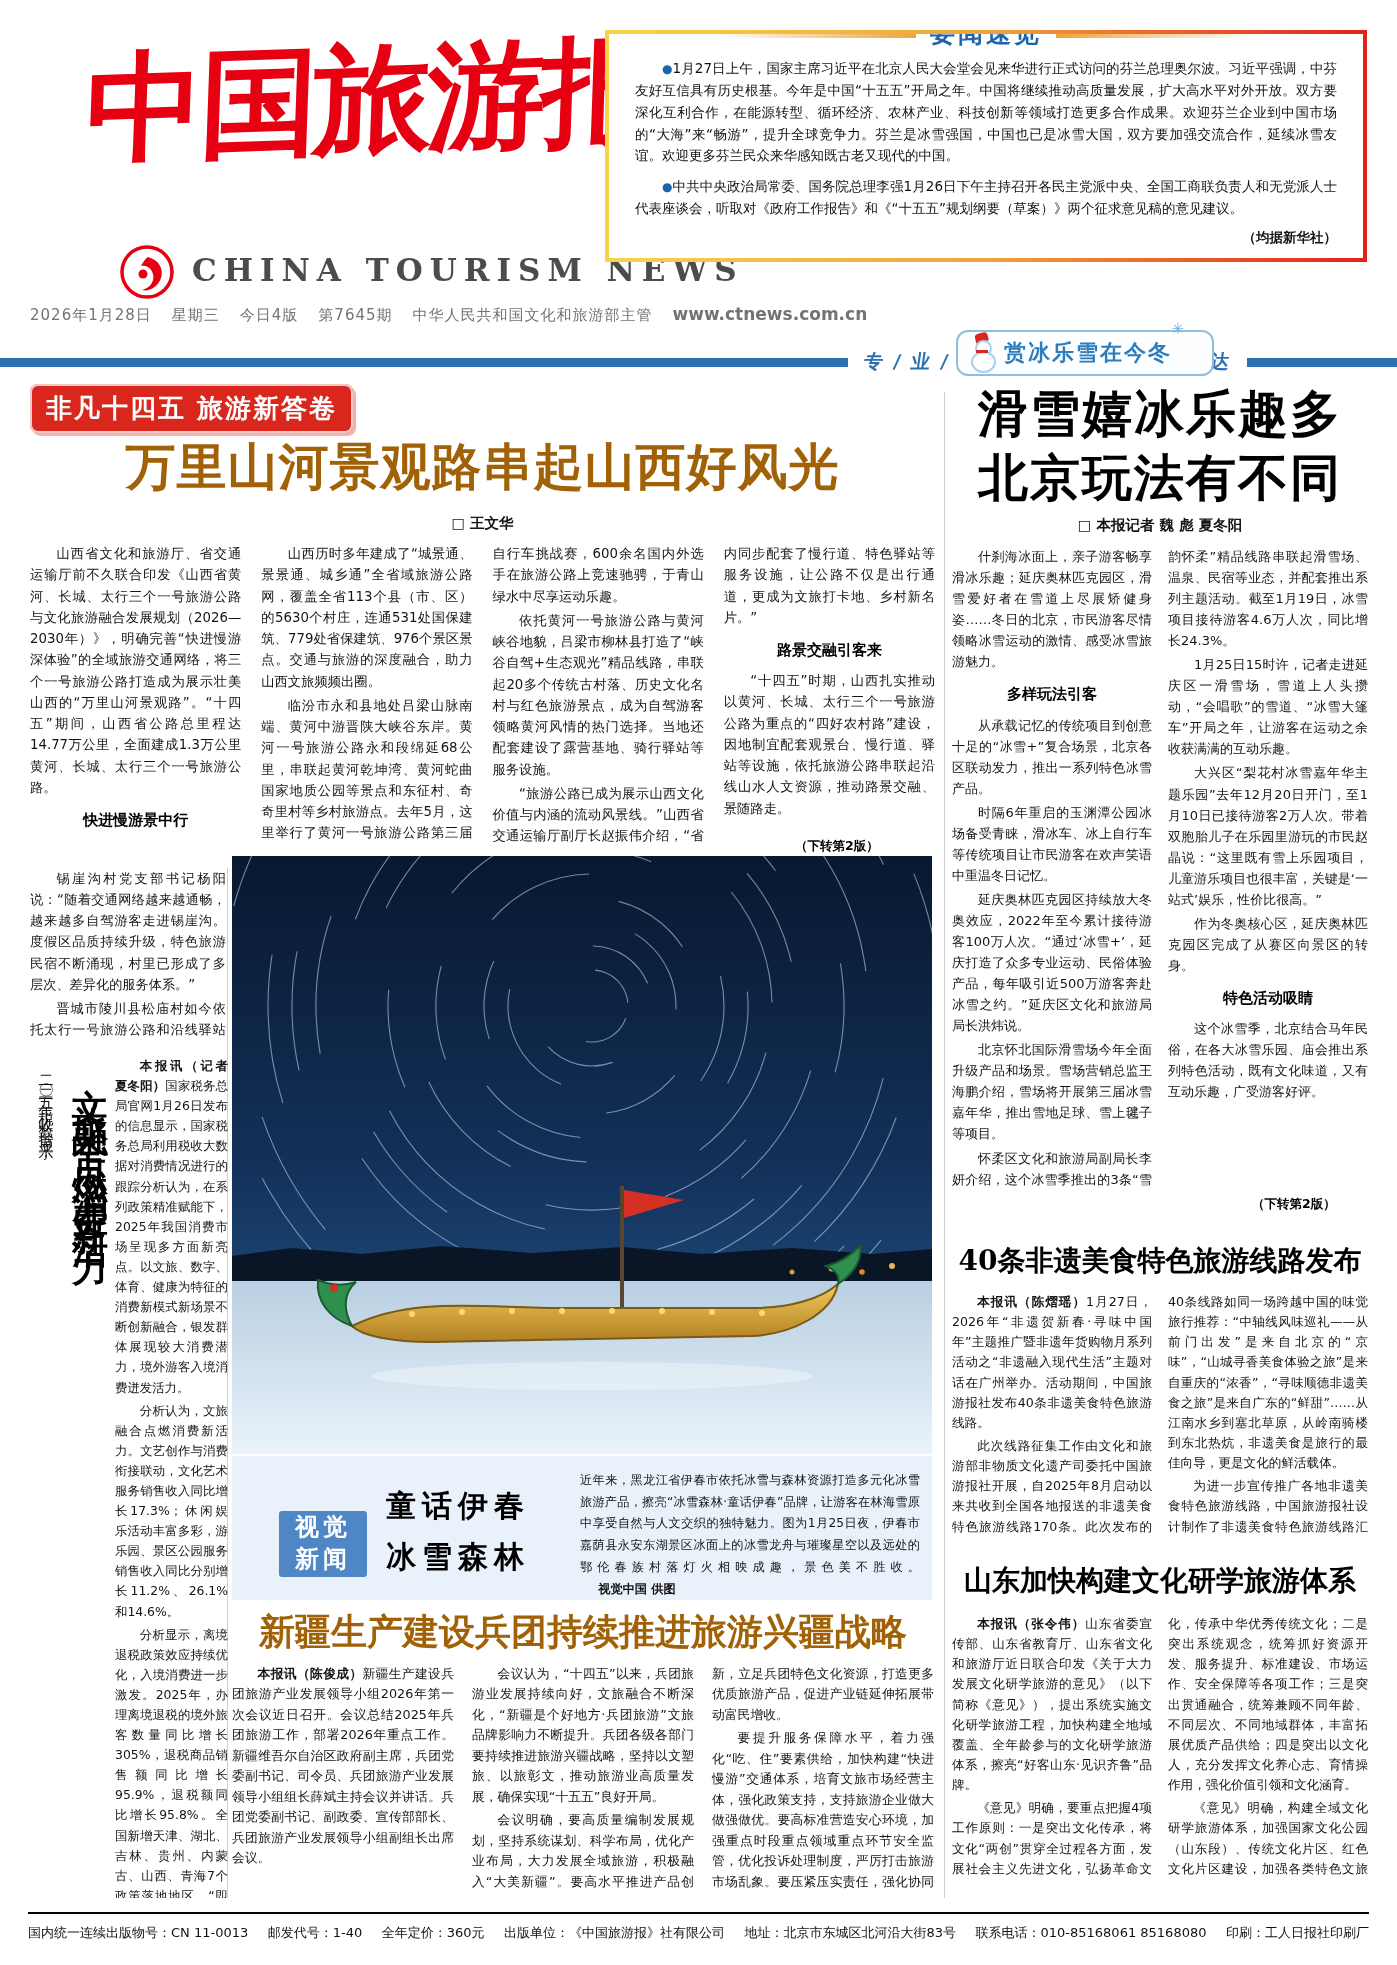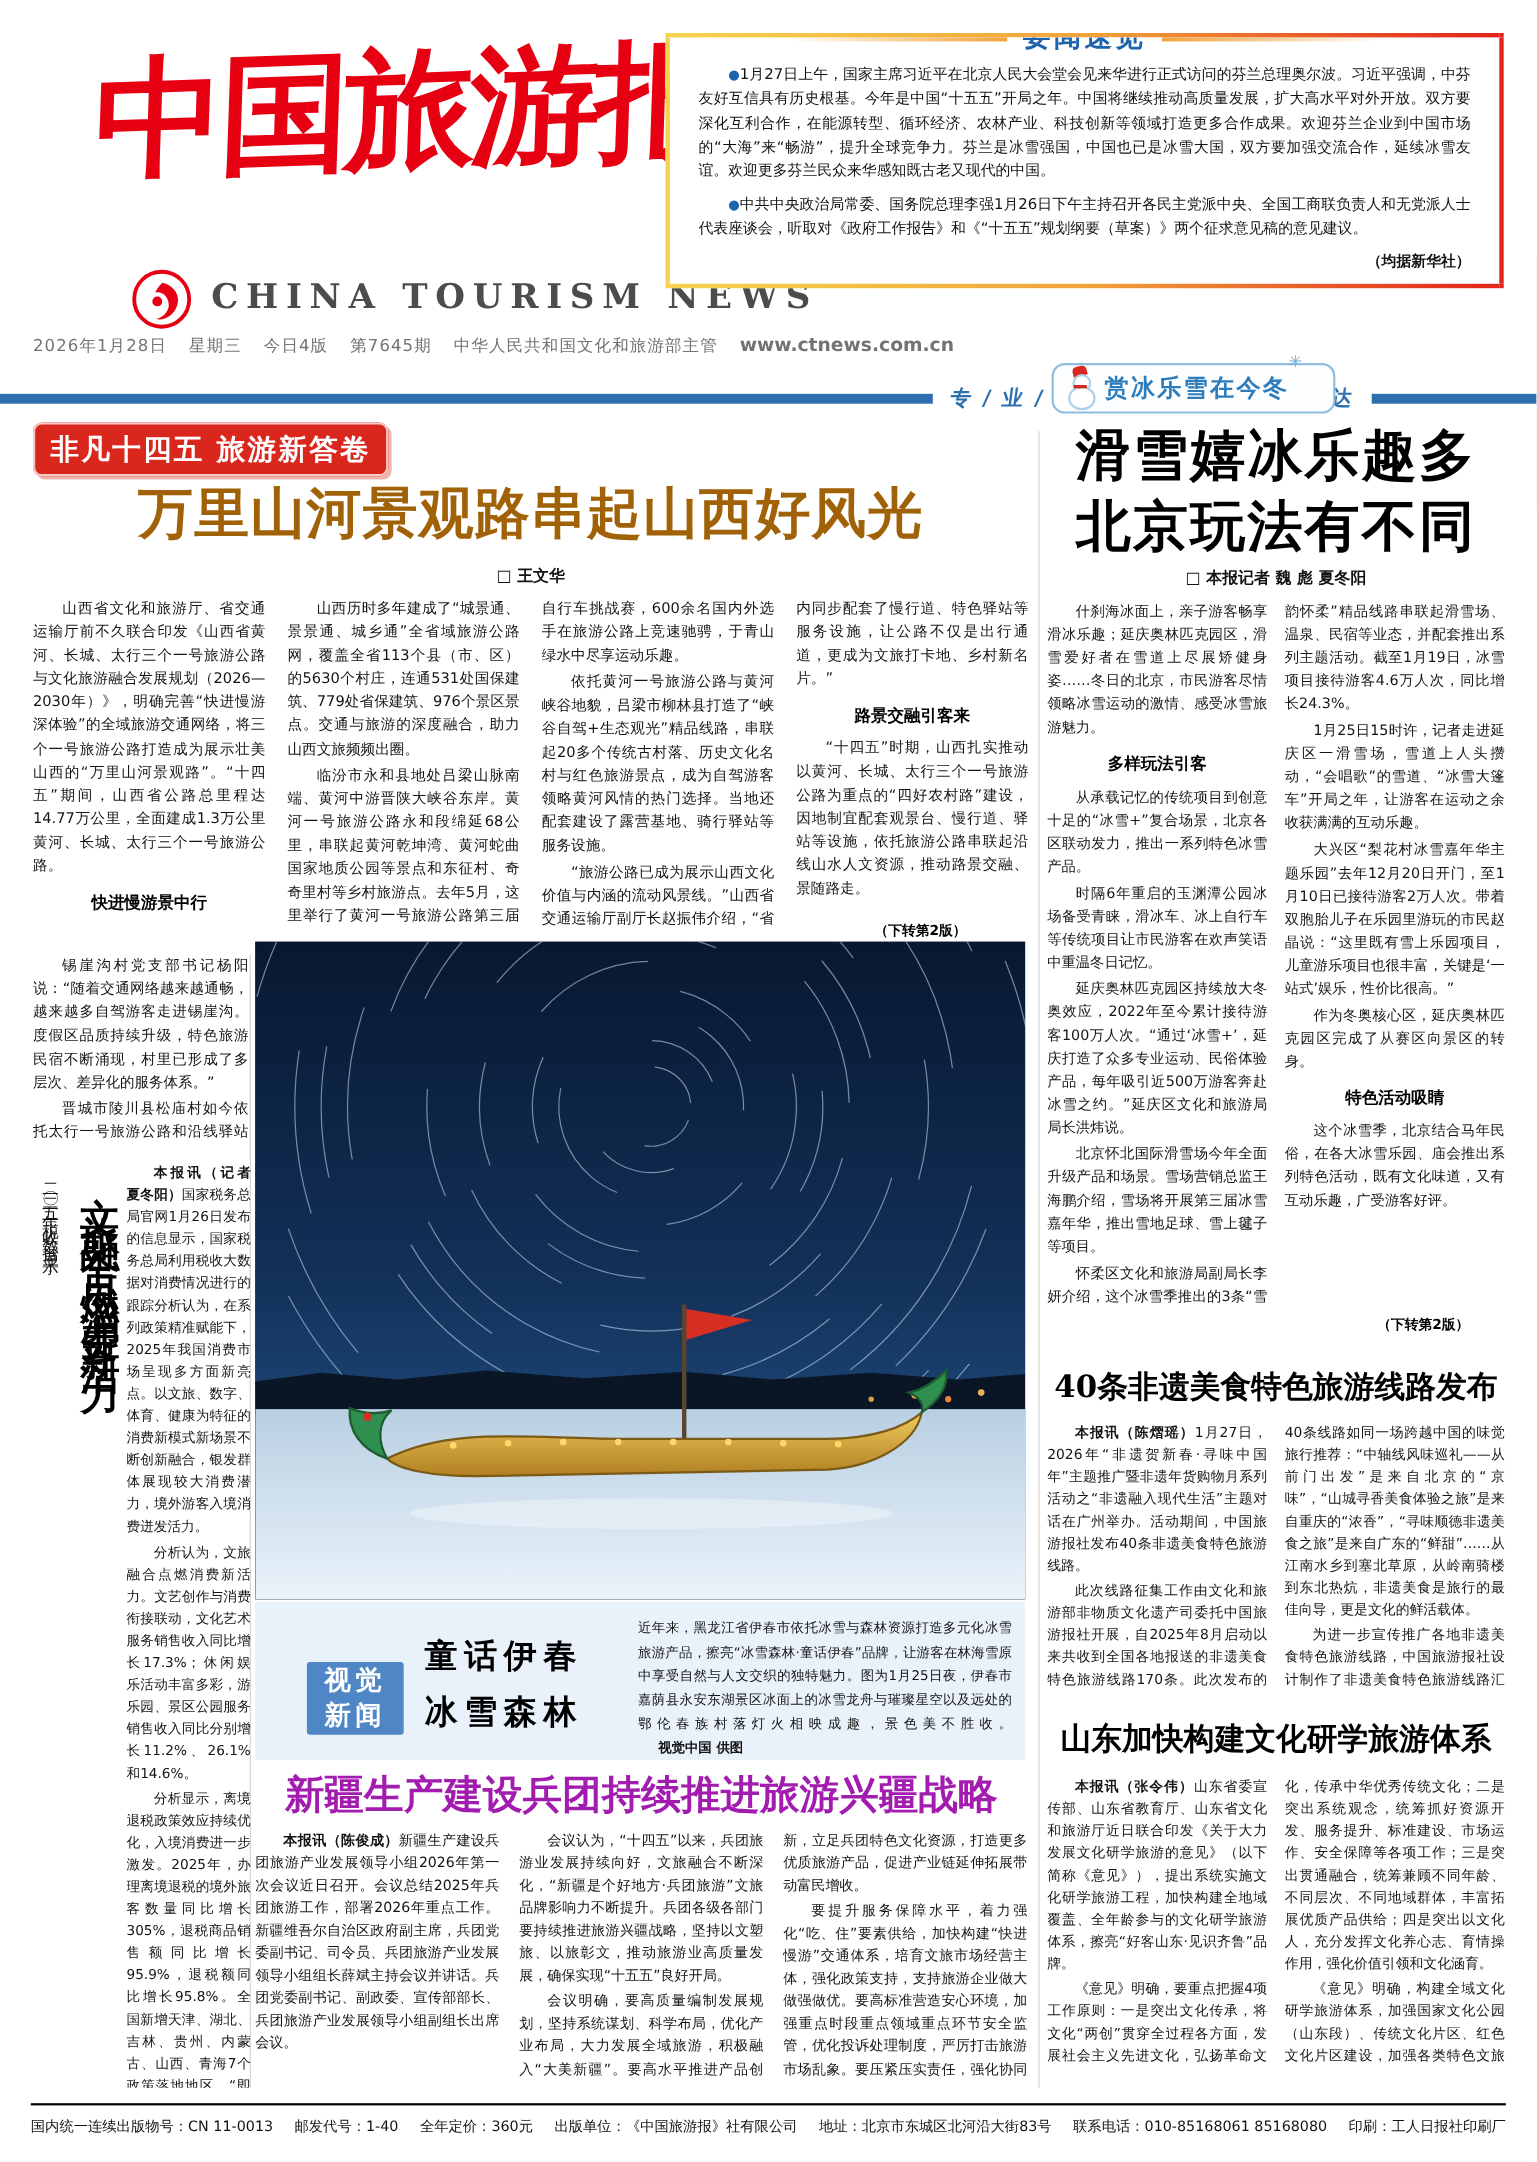--- a/index.html
+++ b/index.html
@@ -77,21 +77,21 @@
   .vis-badge{position:absolute;left:12px;bottom:23px;width:88px;height:66px;background:#4f86c5;color:#ffffff;
     font-size:24px;font-weight:800;text-align:center;line-height:1.32;border-radius:3px;
     display:flex;flex-direction:column;justify-content:center;letter-spacing:4px;margin-left:35px;}
   .cap-title{position:absolute;left:118px;top:24px;width:216px;text-align:center;font-size:30px;font-weight:900;
     font-family:"DejaVu Serif","Liberation Serif",serif;line-height:1.7;letter-spacing:6px;color:#000;}
   .cap-text{position:absolute;left:348px;top:14px;width:340px;font-size:12.2px;line-height:1.78;text-align:justify;}
   .cap-credit{font-weight:800;margin-left:1.5em;white-space:nowrap;}
 
   
   .xj-headline{left:232px;top:1608px;width:702px;text-align:center;font-size:36px;font-weight:900;
-    font-family:"DejaVu Serif","Liberation Serif",serif;white-space:nowrap;color:#a21caf;}
+    font-family:"DejaVu Serif","Liberation Serif",serif;white-space:nowrap;color:#a16207;}
   .xj-body{left:232px;top:1664px;width:702px;height:234px;column-count:3;column-gap:18px;column-fill:auto;
     font-size:12.8px;line-height:1.6;text-align:justify;overflow:hidden;}
 
   
   .winter-badge{left:956px;top:330px;width:234px;height:42px;border:2px solid #8fbede;border-radius:12px;
     display:flex;align-items:center;gap:8px;padding:0 10px;color:#2d7dbd;font-size:22px;font-weight:800;
     letter-spacing:2px;background:#fdfeff;}
   .snowman{width:28px;height:38px;position:relative;flex:0 0 28px;}
   .snowman .head{position:absolute;top:6px;left:7px;width:13px;height:13px;background:#fff;border:2px solid #aecfe9;border-radius:50%;}
   .snowman .torso{position:absolute;top:17px;left:3px;width:21px;height:18px;background:#fff;border:2px solid #aecfe9;border-radius:50%;}

